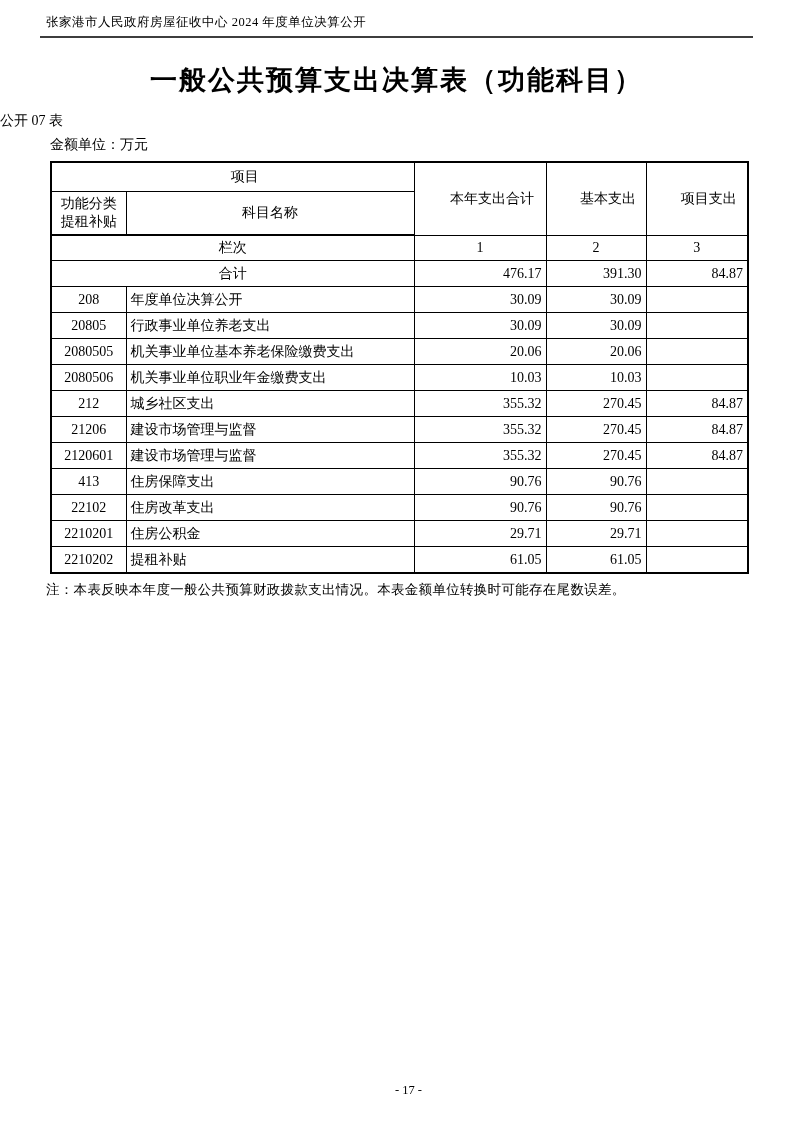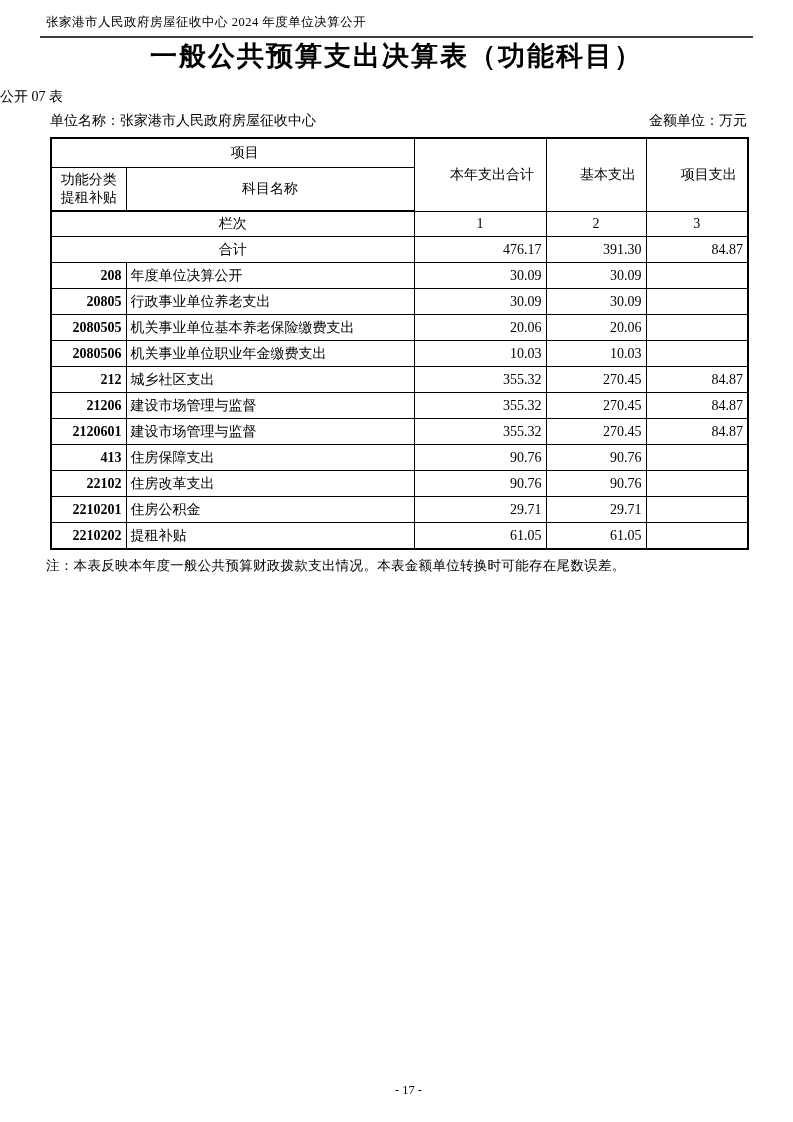--- a/index.html
+++ b/index.html
@@ -16,20 +16,21 @@
     color: #000000;
   }
   .running-header {
     margin: 14px 40px 0 40px;
     padding: 0 0 5px 6px;
     border-bottom: 2px solid #3d3d3d;
     font-size: 12.5px;
     letter-spacing: 0.5px;
   }
   .doc-title {
+    margin-top: 24px;
     text-align: center;
     font-size: 27px;
     font-weight: bold;
     letter-spacing: 2px;
   }
   .table-ref {
     margin: 14px 46px 0 0;
     font-size: 14px;
   }
   .meta-row {
@@ -53,21 +54,21 @@
     overflow: hidden;
     white-space: nowrap;
   }
   tr.hdr1 td { height: 24px; text-align: center; padding-left: 28px; }
   tr.hdr2 td { height: 38px; text-align: center; border-bottom: 2px solid #000; }
   .code-hdr { line-height: 1.3; font-size: 14px; }
   tr.lanci td { height: 20px; text-align: center; }
   tr.totalrow td, tbody.data tr td { height: 21px; }
   td.center { text-align: center; }
   td.num { text-align: right; padding-right: 5px; }
-  td.code { text-align: right; padding-left: 5px; font-weight: bold; }
+  td.code { text-align: center; padding-left: 5px; }
   td.name { text-align: left; }
   td.ind0 { padding-left: 8px; }
   td.ind1 { padding-left: 22px; }
   td.ind2 { padding-left: 36px; }
   .table-note {
     margin: 7px 40px 0 46px;
     font-size: 13.5px;
     letter-spacing: 0.3px;
   }
   .page-number {
@@ -84,21 +85,20 @@
 
 <div class="running-header">
   <span>张家港市人民政府房屋征收中心 2024 年度单位决算公开</span>
 </div>
 
 <div class="doc-title">一般公共预算支出决算表（功能科目）</div>
 
 <div class="table-ref">公开 07 表</div>
 
 <div class="meta-row">
-  <span>单位名称：张家港市人民政府房屋征收中心</span>
   <span>金额单位：万元</span>
 </div>
 
 <table class="budget">
   <colgroup>
     <col style="width:75px">
     <col style="width:288px">
     <col style="width:132px">
     <col style="width:100px">
     <col style="width:102px">

